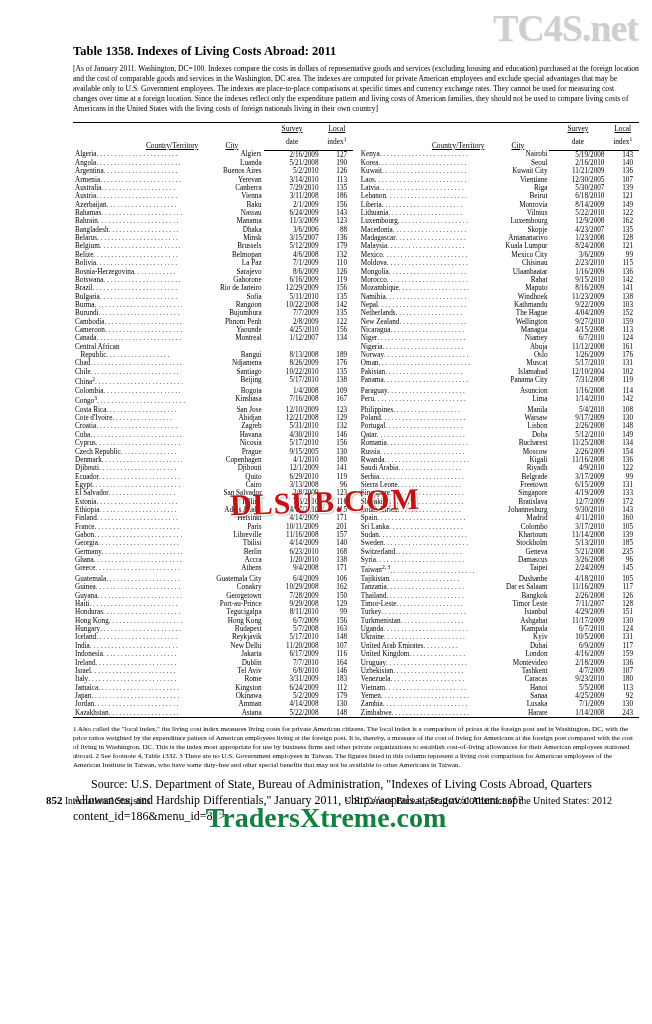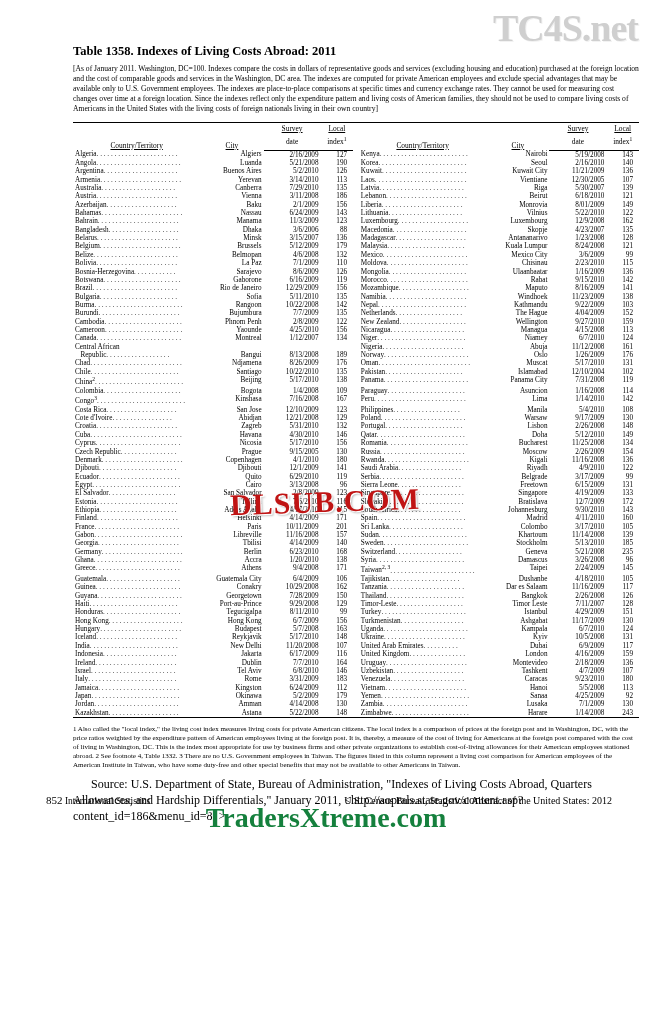--- a/index.html
+++ b/index.html
@@ -39,40 +39,40 @@
   table.idx col.c-country{width:128px;}
   table.idx col.c-city{width:64px;}
   table.idx col.c-date{width:58px;}
   table.idx col.c-index{width:33px;}
   table.idx col.c-gap{width:4px;}
 
   thead th{
     font-size:7.4px;font-weight:normal;vertical-align:bottom;padding:2px 2px 3px 2px;
     text-align:center;border-bottom:.8px solid #000;
   }
-  thead th.l{text-align:center;}
+  thead th.l{text-align:right;}
   thead tr.top th{border-bottom:none;padding-bottom:0;text-decoration:underline;}
 
   tbody td{padding:0 2px;vertical-align:top;white-space:nowrap;}
   td.country{text-align:left;}
   td.city{text-align:right;}
   td.date{text-align:right;}
   td.index{text-align:right;padding-right:6px;}
   td.gap{border:none;}
 
   .dots{display:inline-block;}
 
   .footnotes{font-size:7px;line-height:1.3;margin-top:7px;text-align:left;}
   .source{font-size:12px;line-height:1.3;margin-top:7px;text-indent:18px;}
 
   .footer{
     position:absolute;left:46px;bottom:34px;width:566px;
     font-size:9.5px;
   }
-  .footer .pg{font-weight:normal;font-size:11px;}
+  .footer .pg{font-weight:bold;font-size:11px;}
   .footer .right{position:absolute;right:0;bottom:0;font-size:10px;}
   sup.fn{font-size:5.5px;vertical-align:super;}
 </style>
 </head>
 <body>
 
 <div class="page">
 
   <div class="watermark-tc4s">TC4S.net</div>
 
@@ -183,21 +183,21 @@
             <td class="index">121</td>
           </tr>
           <tr>
             <td class="country">Azerbaijan<span class="dots"> . . . . . . . . . . . . . . . . . . . .</span></td>
             <td class="city">Baku</td>
             <td class="date">2/1/2009</td>
             <td class="index">156</td>
             <td class="gap">&nbsp;</td>
             <td class="country">Liberia<span class="dots"> . . . . . . . . . . . . . . . . . . . . . . .</span></td>
             <td class="city">Monrovia</td>
-            <td class="date">8/01/2009</td>
+            <td class="date">8/14/2009</td>
             <td class="index">149</td>
           </tr>
           <tr>
             <td class="country">Bahamas<span class="dots"> . . . . . . . . . . . . . . . . . . . . . . .</span></td>
             <td class="city">Nassau</td>
             <td class="date">6/24/2009</td>
             <td class="index">143</td>
             <td class="gap">&nbsp;</td>
             <td class="country">Lithuania<span class="dots"> . . . . . . . . . . . . . . . . . . . . .</span></td>
             <td class="city">Vilnius</td>

